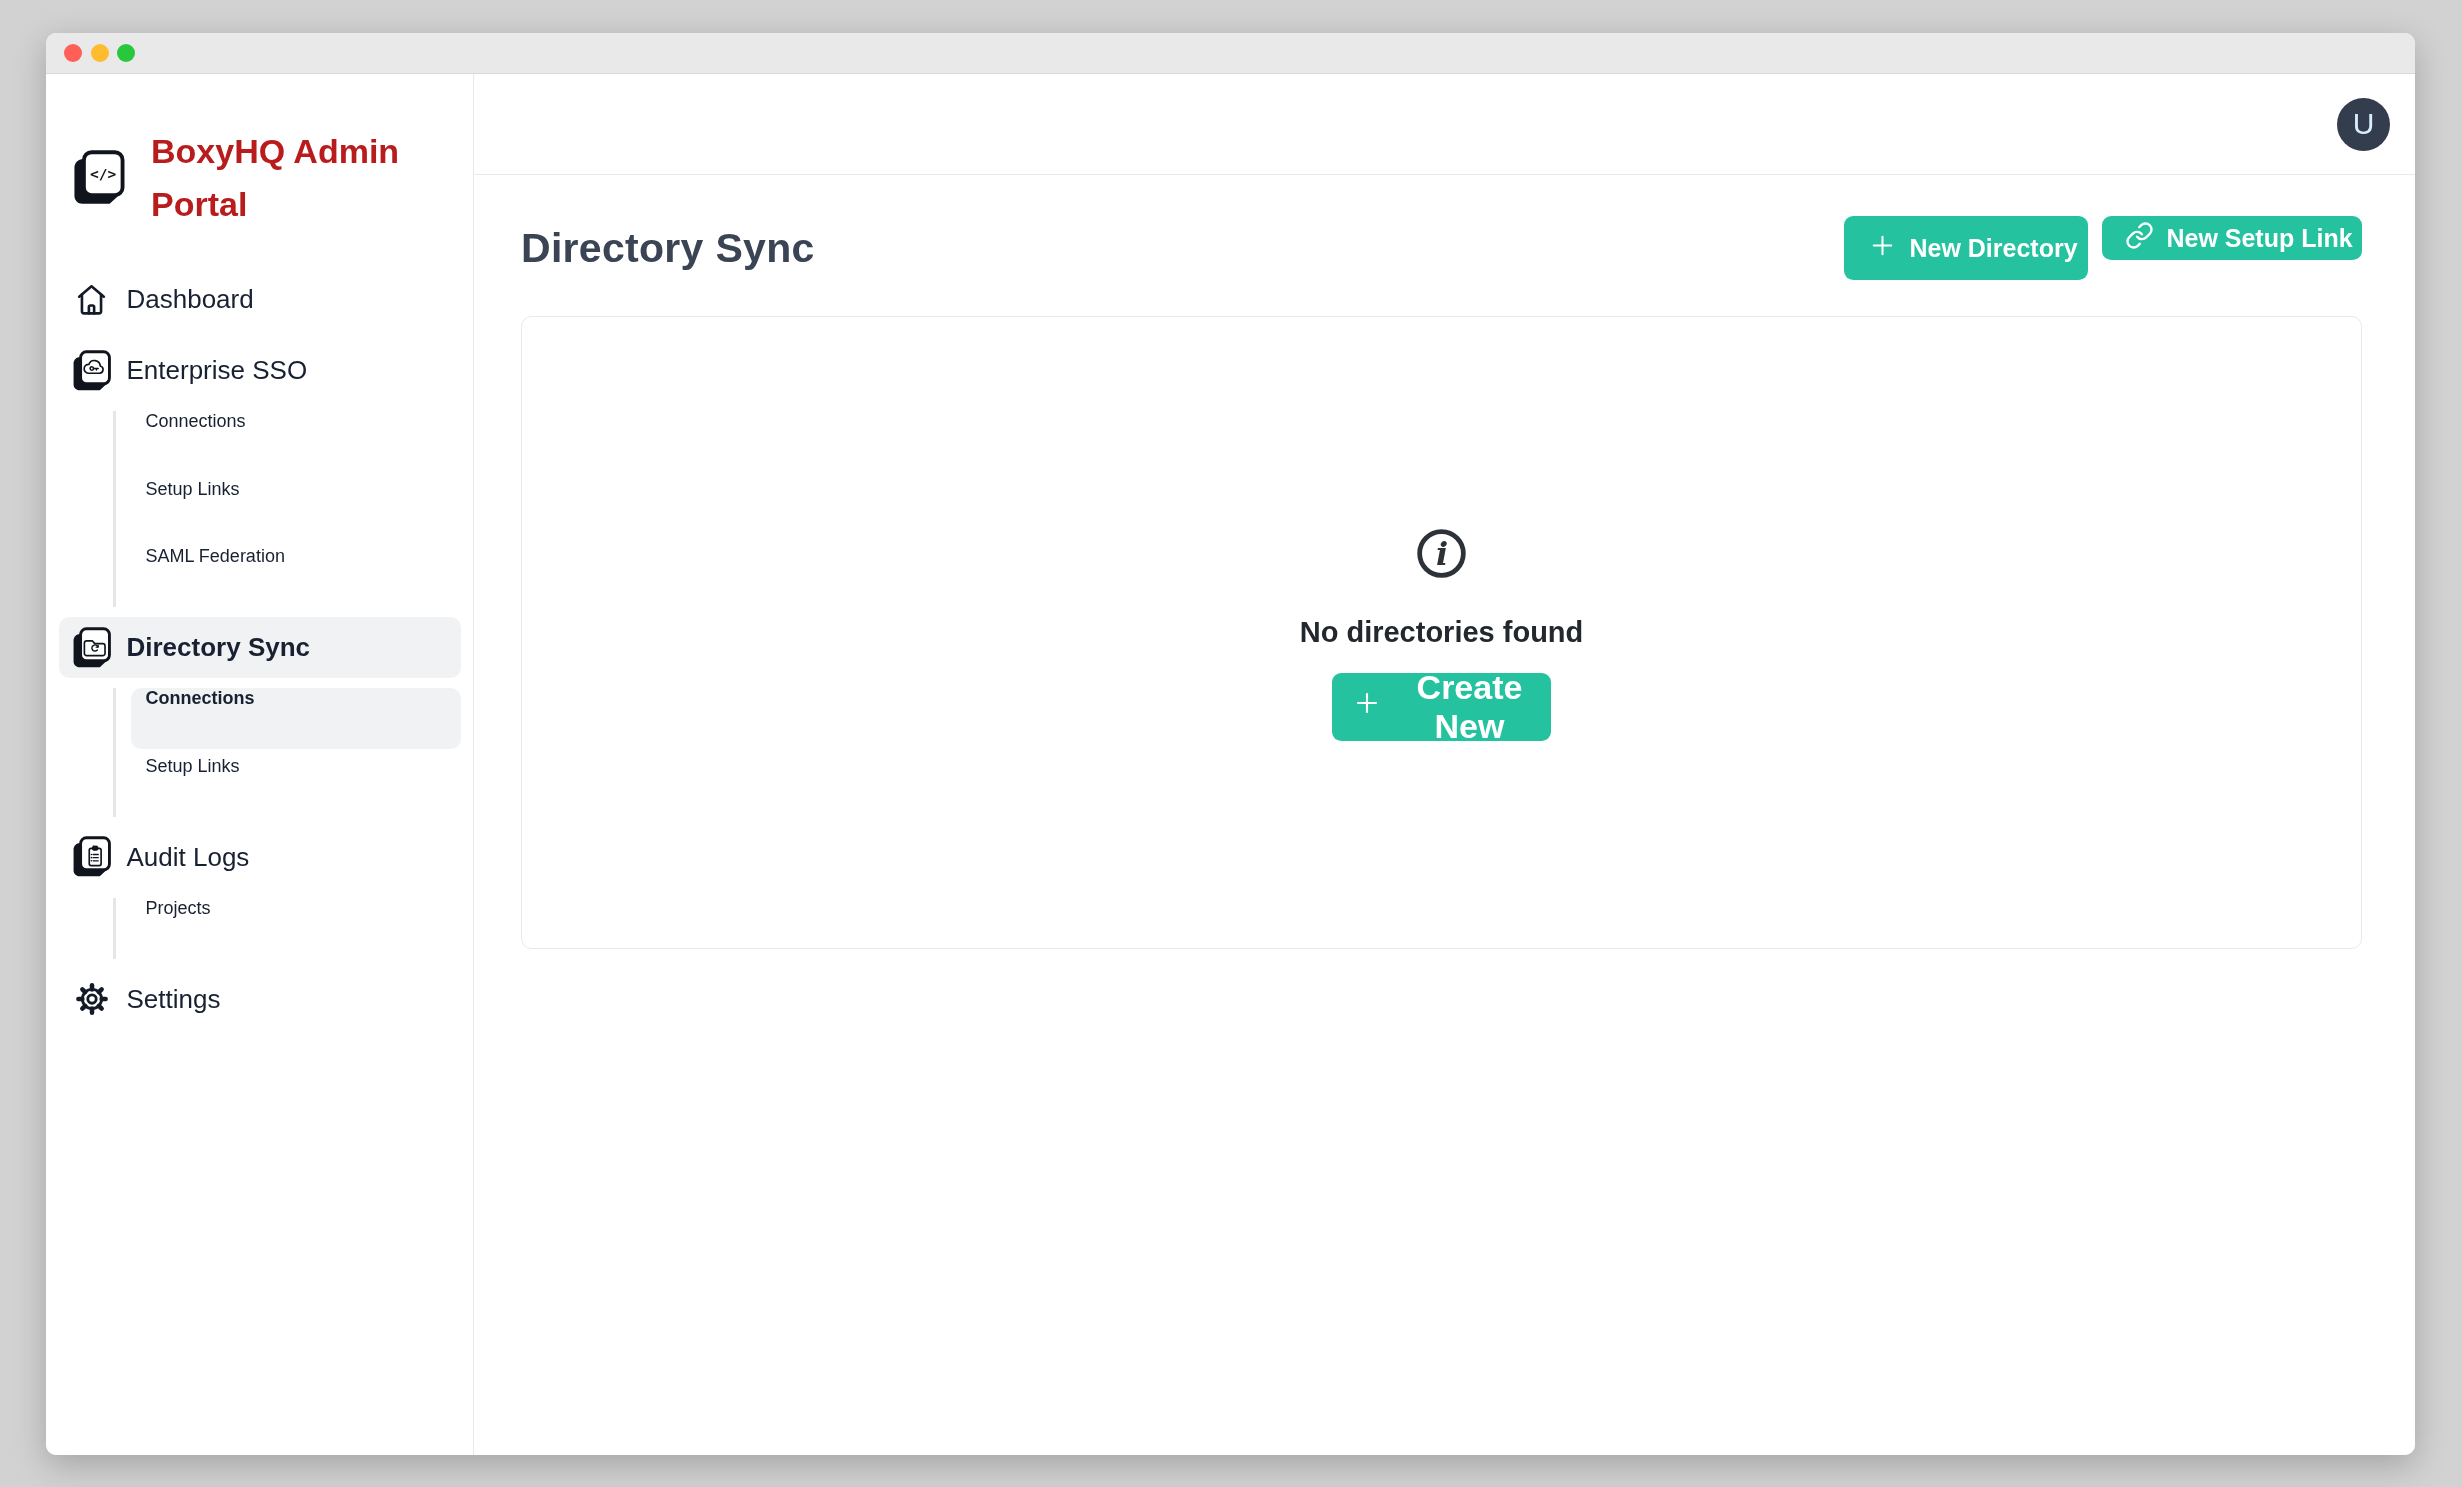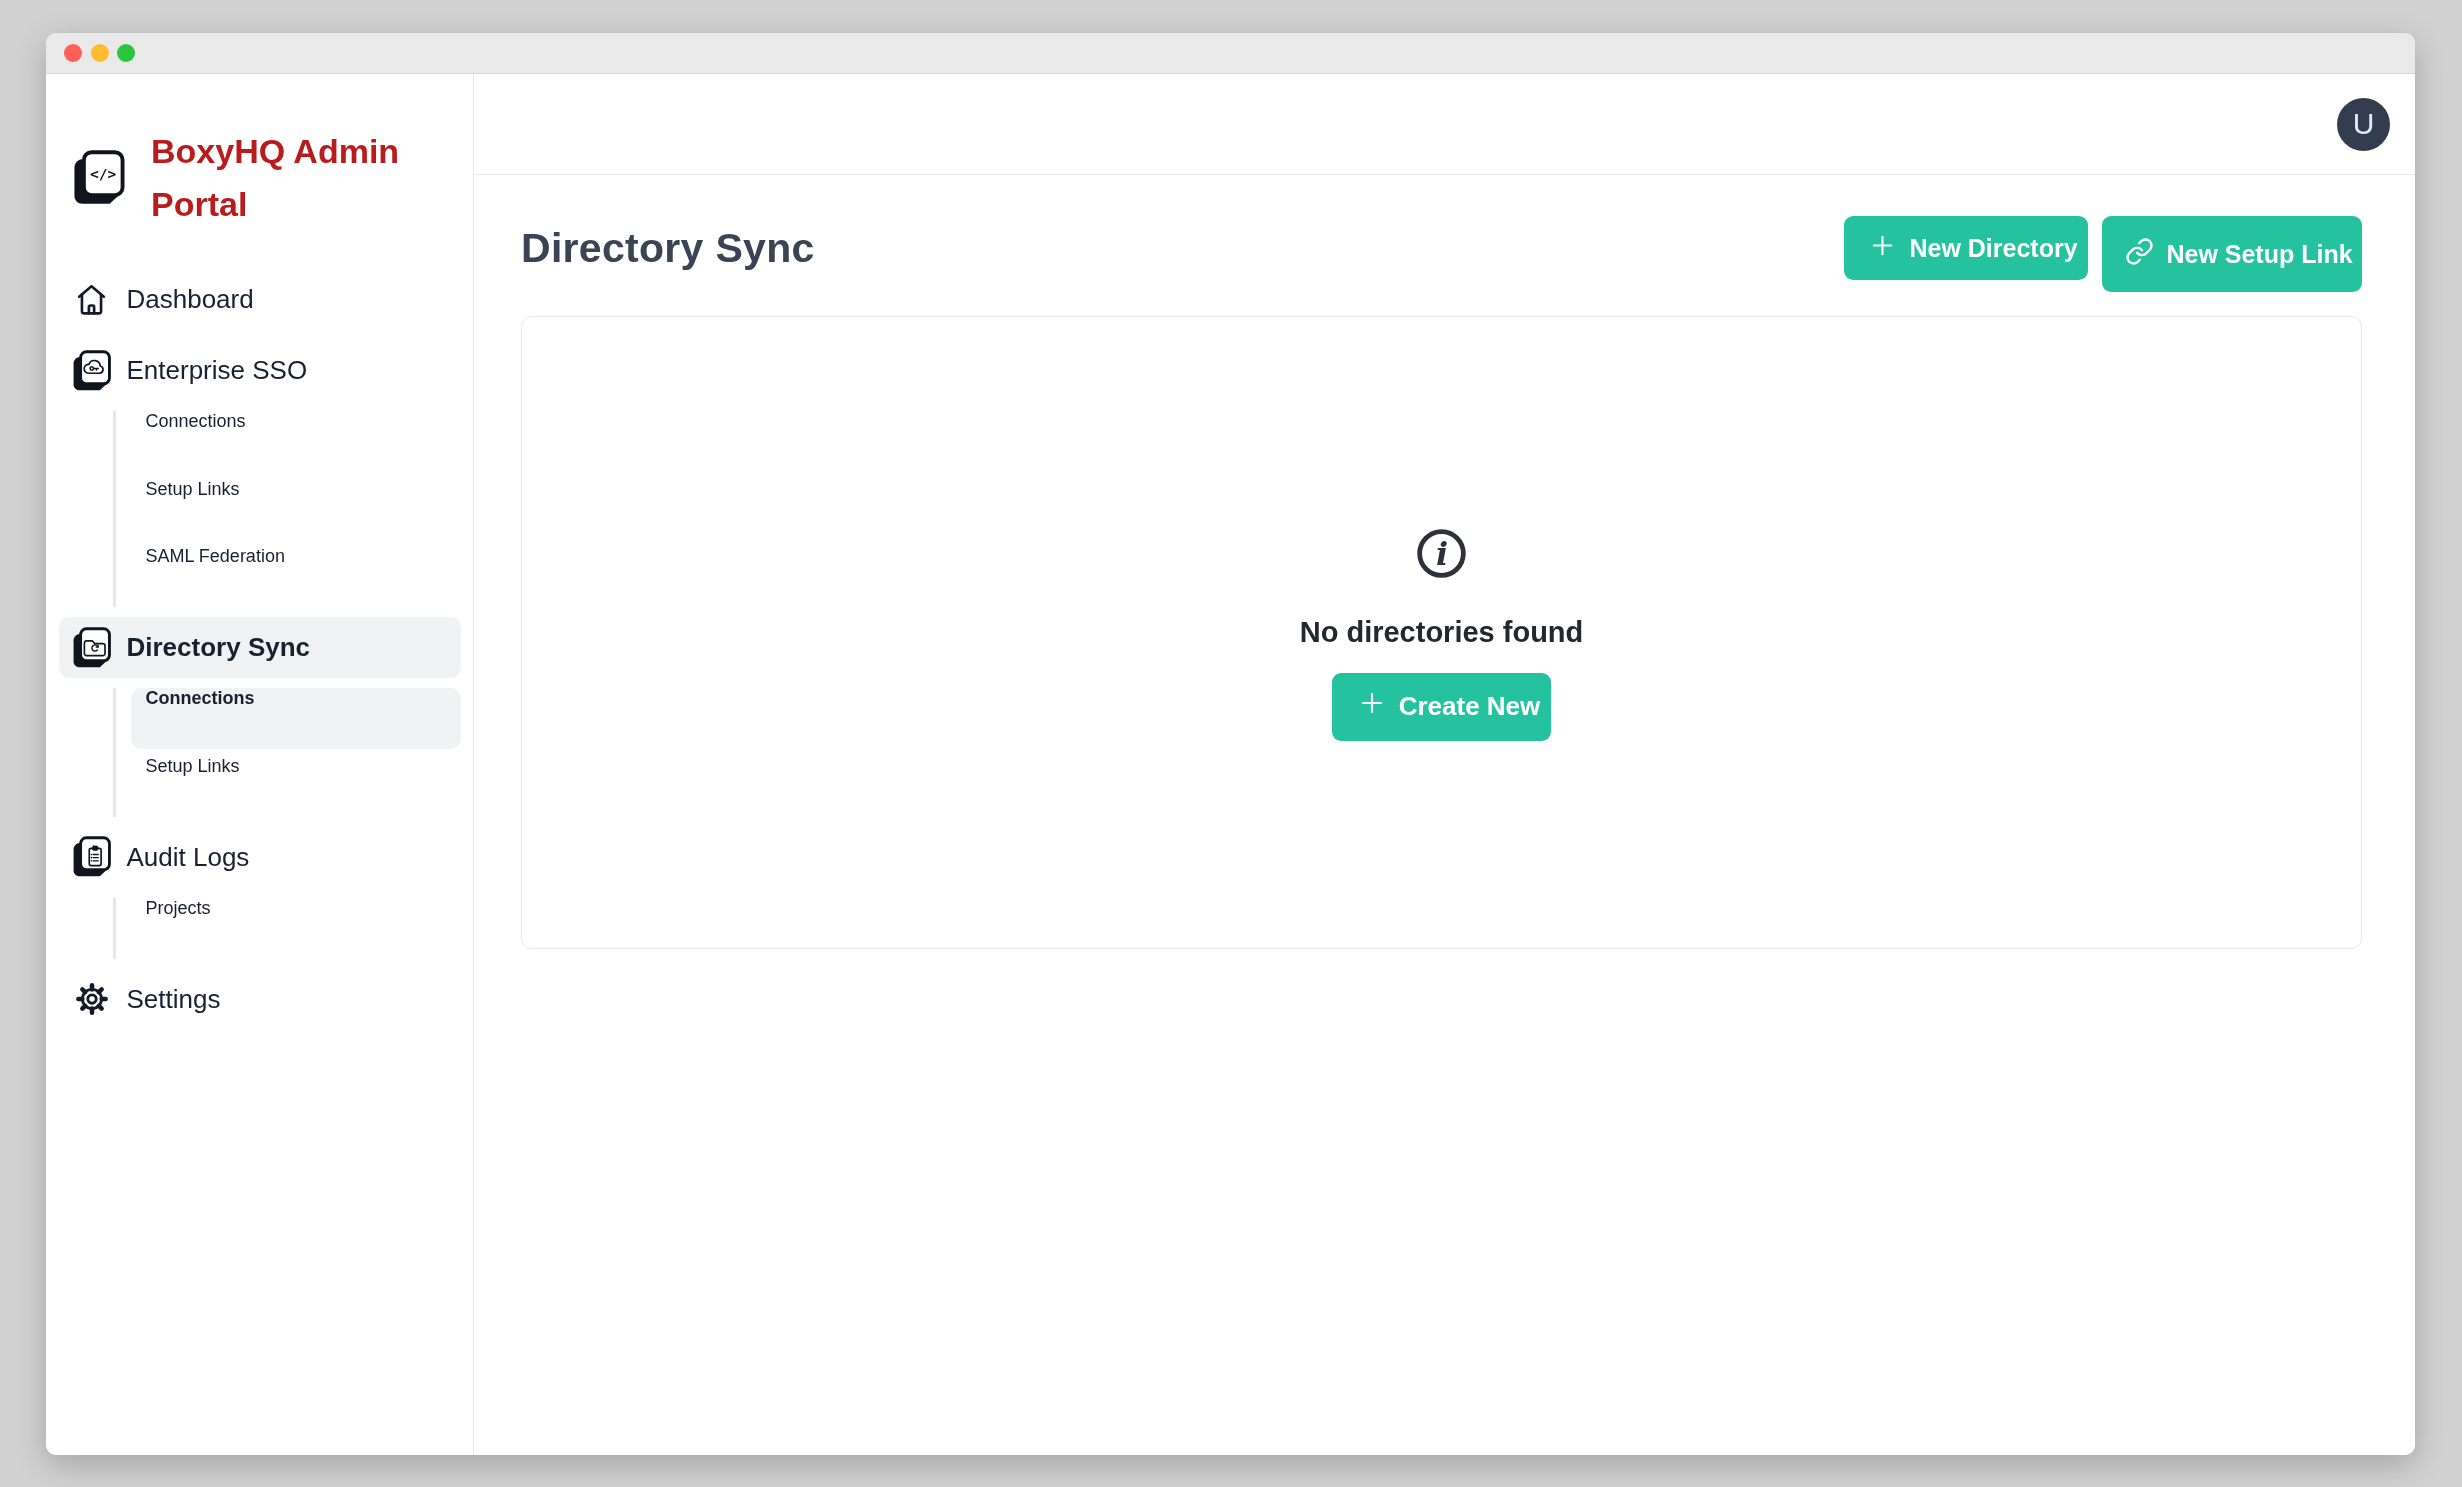--- a/index.html
+++ b/index.html
@@ -65,31 +65,31 @@
   .page-header { display:flex; align-items:center; justify-content:space-between; height:64px; }
   .page-title { margin:0; font-size:41px; font-weight:700; color:#3a4454; letter-spacing:0.3px; }
   .actions { display:flex; gap:14px; height:64px; }
 
   .btn {
     border:none; border-radius:9.2px; background:#25c2a0; color:#fff;
     font-family:inherit; font-size:25px; font-weight:600;
     display:flex; align-items:center; justify-content:center; gap:12px; cursor:pointer;padding-left:20px;
   }
   .btn-newdir  { width:244px; height:64px; }
-  .btn-newlink { width:260px; height:76px; }
+  .btn-newlink { width:260px; height:44px; }
   .btn svg { width:29px; height:29px; }
 
   .card {
     margin-top:36px; height:633px; border:1.3px solid #e7e9ec; border-radius:10.5px;
     display:flex; flex-direction:column; align-items:center; justify-content:center;
     background:#fff;
   }
   .info-icon svg { width:57px; height:57px; display:block; }
   .empty-msg { margin:34px 0 0; font-size:29px; font-weight:700; color:#23282f; }
-  .btn-create { width:219px; height:68px; font-size:26px; margin-top:24px; }
+  .btn-create { width:219px; height:68px; font-size:34px; margin-top:24px; }
   .btn-create svg { width:30px; height:30px; }
 
   .keycap svg { display:block; }
 </style>
 </head>
 <body>
 
 <div class="stage">
   <div class="window">
 

